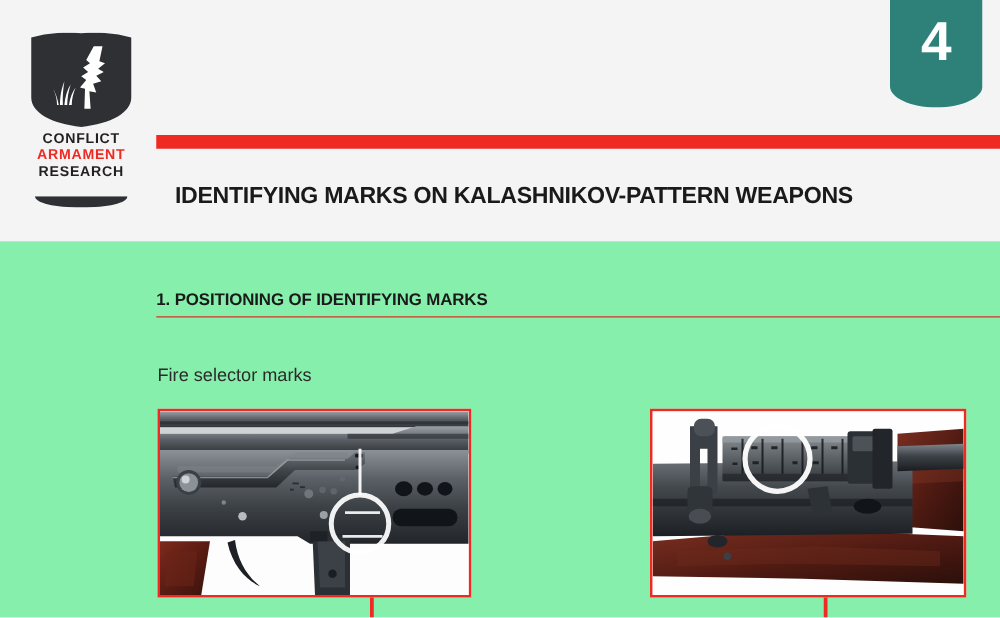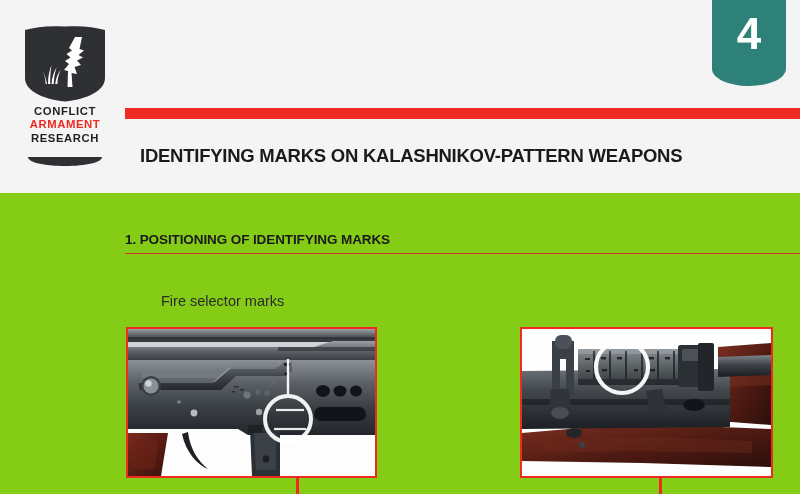--- a/index.html
+++ b/index.html
@@ -134,21 +134,21 @@
     line-height: 52px;
     color: #ffffff;
   }
 
   
   .body-area {
     position: absolute;
     left: 0; top: 193px;
     width: 800px;
     height: 301px;
-    background: #84cc16;
+    background: #86efac;
   }
 
   .section-heading {
     position: absolute;
     left: 125px;
     top: 39px;
     font-family: "Liberation Sans", sans-serif;
     font-weight: 700;
     font-size: 13.5px;
     letter-spacing: -0.1px;
@@ -165,21 +165,20 @@
   }
 
   
   .fig-caption {
     position: absolute;
     font-family: "Liberation Sans", sans-serif;
     font-weight: 400;
     font-size: 14.5px;
     color: #2b2b2b;
     white-space: nowrap;
-    margin-left: 35px;
   }
   .cap-left  { left: 126px; top: 100px; }
   .cap-right { left: 520px; top: 100px; }
 
   
   .photo-frame {
     position: absolute;
     top: 134px;
     height: 151px;
     border: 2px solid #ee2a23;

